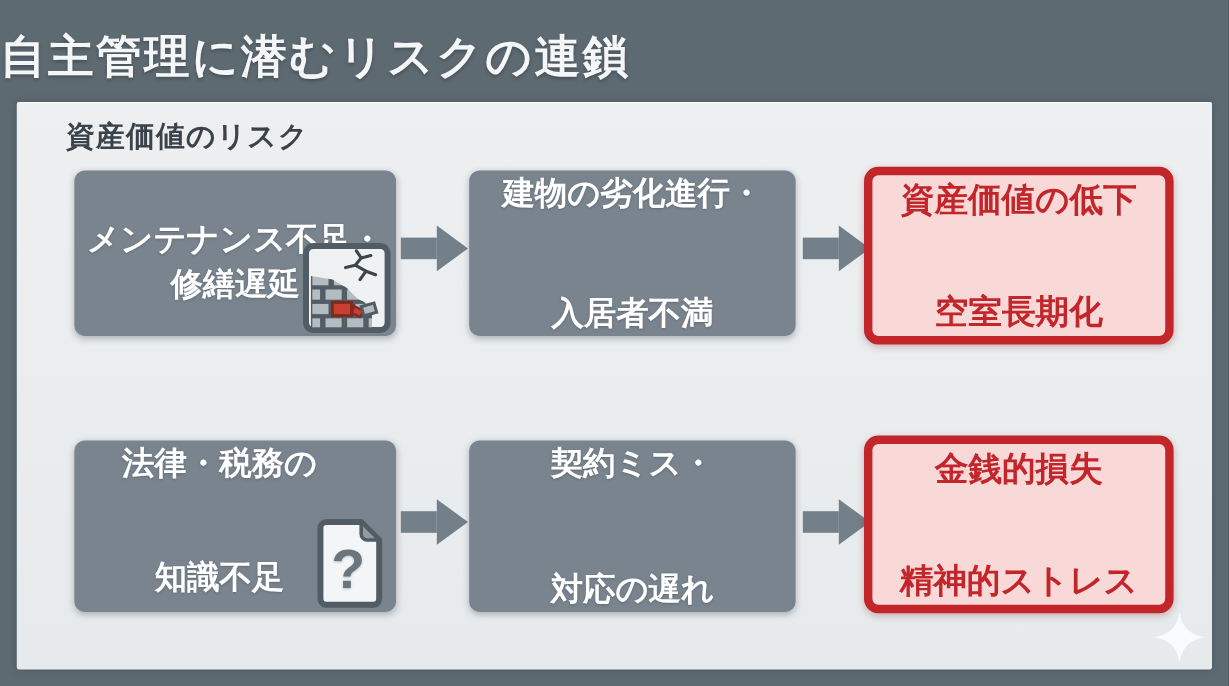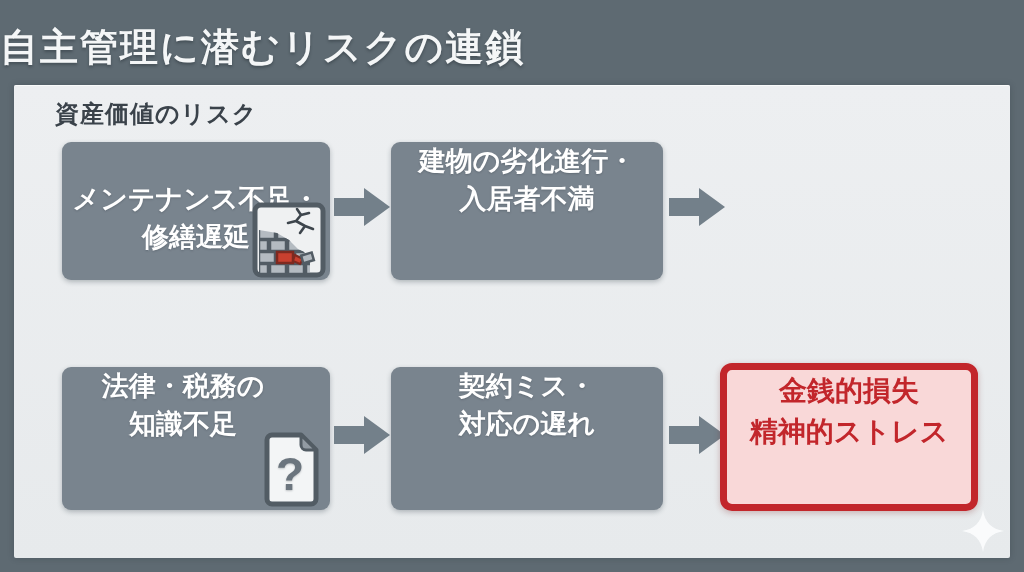--- a/index.html
+++ b/index.html
@@ -21,21 +21,21 @@
     box-shadow:inset 0 1px 0 rgba(255,255,255,.65), 0 0 6px rgba(30,40,48,.25);
   }
   .row-header {
     position:absolute; left:41px; margin:0;
     font-size:24px; font-weight:bold; color:#3a424a; letter-spacing:1px;
   }
   .rh1 { top:13px; }
   .rh2 { top:238px; }
   .box {
     position:absolute; box-sizing:border-box; border-radius:9px;
-    display:flex; flex-direction:column; justify-content:flex-start; align-items:center;
+    display:flex; flex-direction:column; justify-content:space-between; align-items:center;
     text-align:center;
   }
   .box.gray {
     background:#79848e; color:#ffffff;
     box-shadow:0 2px 5px rgba(40,52,62,.30);
     font-size:27px; font-weight:bold; line-height:38px;
     text-shadow:0 1px 2px rgba(30,40,48,.25);
   }
   .box.alert {
     background:#f9d8d8; border:7px solid #c2262b; color:#c2262b;
@@ -118,20 +118,24 @@
     <div class="box gray r1c2">
       <span class="box-line">建物の劣化進行・</span>
       <span class="box-line">入居者不満</span>
     </div>
 
     <div class="arrow a2r1">
       <span class="shaft"></span>
       <span class="head"></span>
     </div>
 
+    <div class="box alert r1c3">
+      <span class="box-line">資産価値の低下</span>
+      <span class="box-line">空室長期化</span>
+    </div>
 
 
     <div class="box gray r2c1">
       <span class="box-line">法律・税務の</span>
       <span class="box-line">知識不足</span>
       <svg class="corner-icon doc-icon" viewBox="0 0 60 76" aria-hidden="true">
         <path d="M10 4 H39 L54 19 V68 a5 5 0 0 1 -5 5 H10 a5 5 0 0 1 -5 -5 V9 a5 5 0 0 1 5 -5 Z" fill="#f3f5f6" stroke="#525c64" stroke-width="5" stroke-linejoin="round"></path>
         <path d="M39 4 L54 19 H44 a5 5 0 0 1 -5 -5 Z" fill="#929ba3" stroke="#525c64" stroke-width="3" stroke-linejoin="round"></path>
         <text x="28" y="59" font-size="46" font-weight="bold" fill="#6b757e" text-anchor="middle">?</text>
       </svg>

